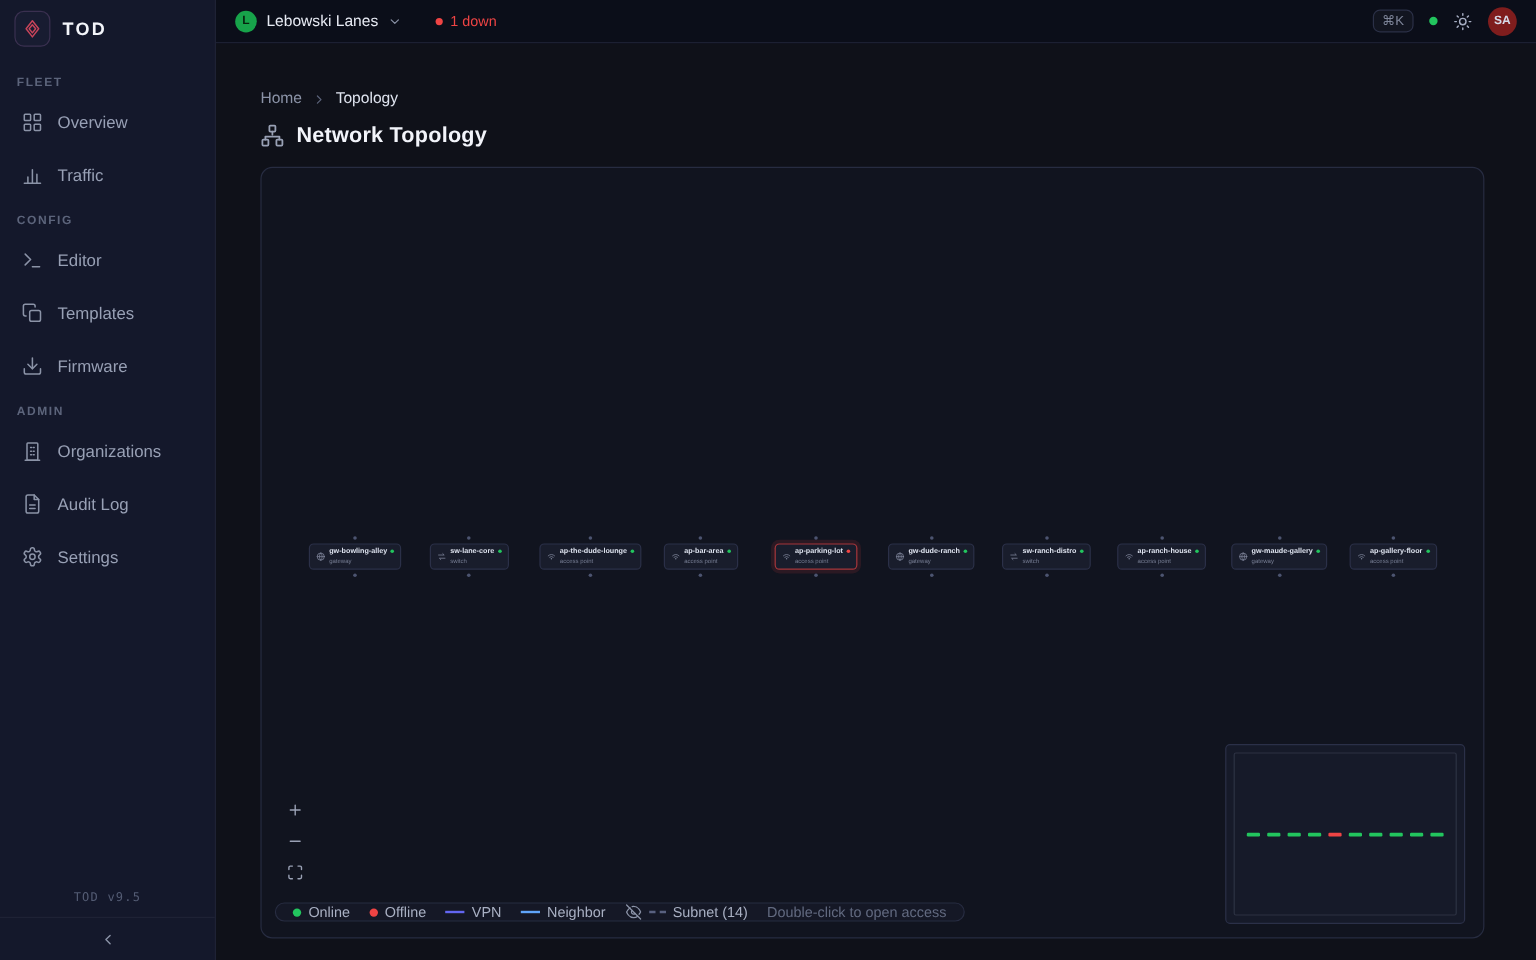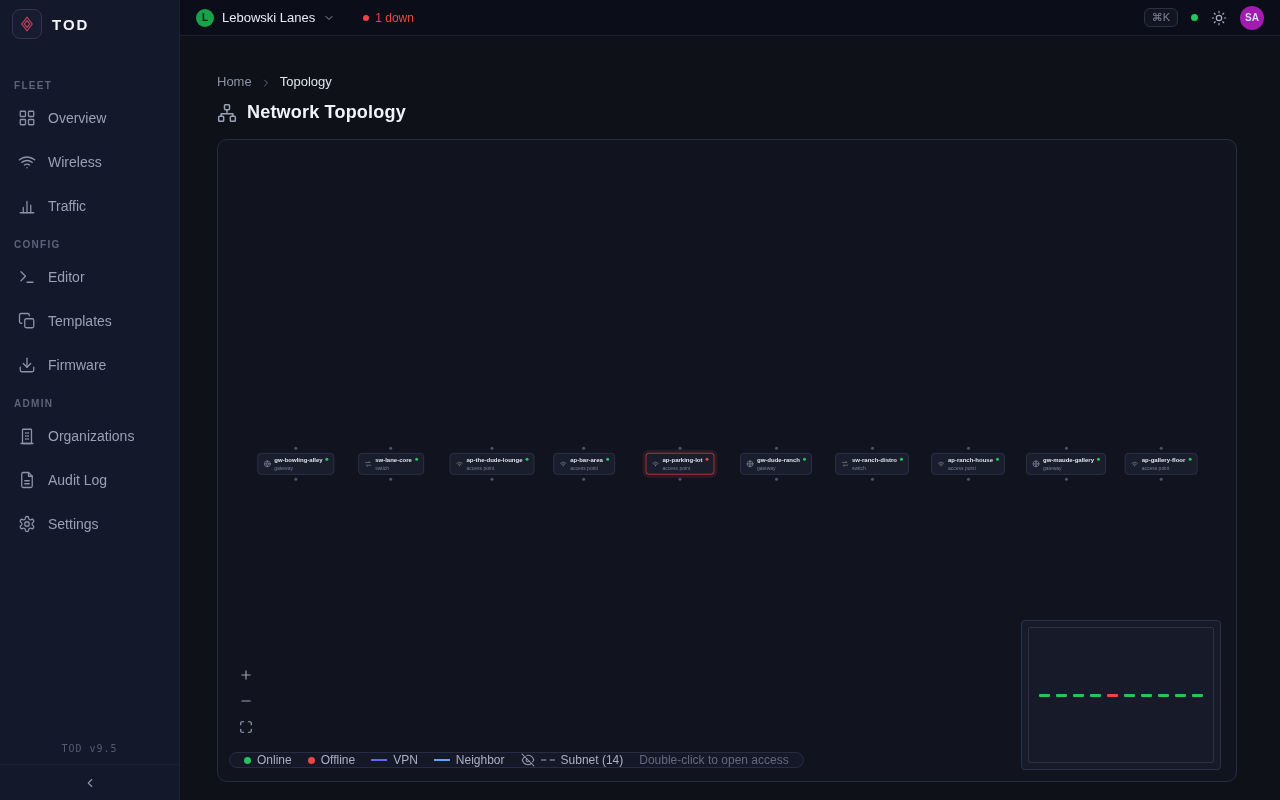--- a/index.html
+++ b/index.html
@@ -16,21 +16,21 @@
 
   
   .sidebar{width:180px;min-width:180px;background:#14182b;border-right:1px solid #1e2235;
     display:flex;flex-direction:column;position:relative}
   .logo-row{display:flex;align-items:center;gap:10px;padding:9px 12px;height:48px;cursor:pointer}
   .logo-box{width:30px;height:30px;border:1px solid #3a3050;border-radius:8px;background:#181c31;
     display:flex;align-items:center;justify-content:center}
   .logo-text{font-weight:bold;font-size:15px;letter-spacing:2px;color:#f3f5fa}
   .nav{flex:1;padding:12px 10px 0 10px}
   .sec-label{font-size:10px;letter-spacing:1.3px;color:#5c647b;font-weight:bold;margin:16px 4px 10px 4px}
-  .sec-label:first-child{margin-top:20px}
+  .sec-label:first-child{margin-top:4px}
   .nav-item{display:flex;align-items:center;gap:12px;padding:8px 8px;border-radius:6px;
     color:#98a0b5;font-size:14px;cursor:pointer;margin-bottom:10px}
   .nav-ic{display:flex;color:#8b93a7}
   .version{position:absolute;bottom:46px;left:0;right:0;text-align:center;
     font-family:"DejaVu Sans Mono",monospace;font-size:10px;color:#545c74;letter-spacing:1px}
   .collapse-bar{position:absolute;bottom:0;left:0;right:0;height:36px;border-top:1px solid #1e2235;
     display:flex;align-items:center;justify-content:center;color:#8b93a7;cursor:pointer}
 
   
   .main-col{flex:1;display:flex;flex-direction:column;min-width:0}
@@ -41,21 +41,21 @@
     display:flex;align-items:center;justify-content:center;font-size:10px;font-weight:bold}
   .org-name{font-size:13px;color:#e7eaf3}
   .chev-down{color:#8b93a7;display:flex}
   .alert{display:flex;align-items:center;gap:6px;color:var(--offline);font-size:12px}
   .alert-dot{width:6px;height:6px;border-radius:50%;background:var(--offline)}
   .topbar-right{margin-left:auto;display:flex;align-items:center;gap:13px}
   .kbd-chip{border:1px solid #2b3047;border-radius:6px;padding:2px 7px;font-size:11px;color:#7e8599;
     background:rgba(255,255,255,.03);cursor:pointer}
   .sys-dot{width:7px;height:7px;border-radius:50%;background:var(--online)}
   .icon-btn{color:#a6adc2;display:flex;cursor:pointer}
-  .avatar{width:24px;height:24px;border-radius:50%;background:#a21caf;color:#d5dae8;
+  .avatar{width:24px;height:24px;border-radius:50%;background:#7f1d1d;color:#d5dae8;
     font-size:10px;font-weight:bold;display:flex;align-items:center;justify-content:center;cursor:pointer}
 
   .content{flex:1;padding:38px 43px 0 37px;overflow:hidden}
   .breadcrumb{display:flex;align-items:flex-end;gap:8px;font-size:13px;color:#8b93a7}
   .breadcrumb .home{cursor:pointer}
   .breadcrumb .current{color:#dfe4ef}
   .crumb-sep{display:flex;color:#5c647b}
   .title-row{display:flex;align-items:center;gap:10px;margin-top:13px}
   .title-ic{display:flex;color:#99a1b5}
   .page-title{font-size:18px;font-weight:bold;color:#f2f4fa;letter-spacing:.2px}
@@ -123,31 +123,20 @@
         <div class="nav-item">
           <span class="nav-ic">
             <svg width="18" height="18" viewBox="0 0 24 24" fill="none" stroke="currentColor" stroke-width="1.7" stroke-linecap="round" stroke-linejoin="round">
               <rect x="3" y="3" width="7" height="7" rx="1"></rect>
               <rect x="14" y="3" width="7" height="7" rx="1"></rect>
               <rect x="3" y="14" width="7" height="7" rx="1"></rect>
               <rect x="14" y="14" width="7" height="7" rx="1"></rect>
             </svg>
           </span>
           <span>Overview</span>
-        </div>
-        <div class="nav-item">
-          <span class="nav-ic">
-            <svg width="18" height="18" viewBox="0 0 24 24" fill="none" stroke="currentColor" stroke-width="1.7" stroke-linecap="round" stroke-linejoin="round">
-              <path d="M1.8 9a16 16 0 0 1 20.4 0"></path>
-              <path d="M5 12.55a11 11 0 0 1 14.08 0"></path>
-              <path d="M8.53 16.11a6 6 0 0 1 6.95 0"></path>
-              <circle cx="12" cy="19.5" r="1" fill="currentColor" stroke="none"></circle>
-            </svg>
-          </span>
-          <span>Wireless</span>
         </div>
         <div class="nav-item">
           <span class="nav-ic">
             <svg width="18" height="18" viewBox="0 0 24 24" fill="none" stroke="currentColor" stroke-width="1.7" stroke-linecap="round" stroke-linejoin="round">
               <path d="M3 21h18"></path>
               <path d="M7 21v-7M12 21V6M17 21v-10"></path>
             </svg>
           </span>
           <span>Traffic</span>
         </div>

